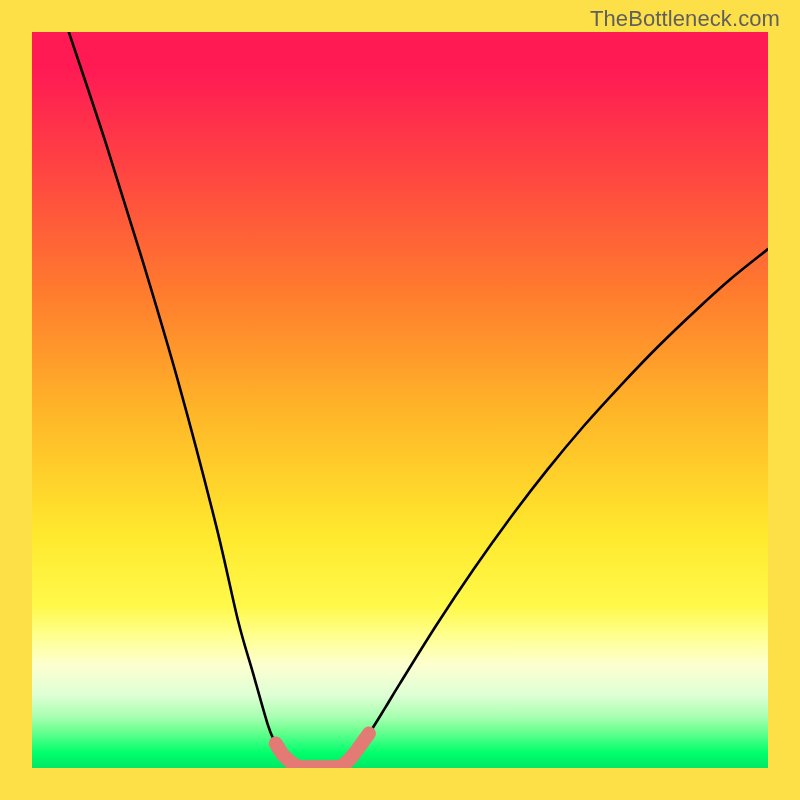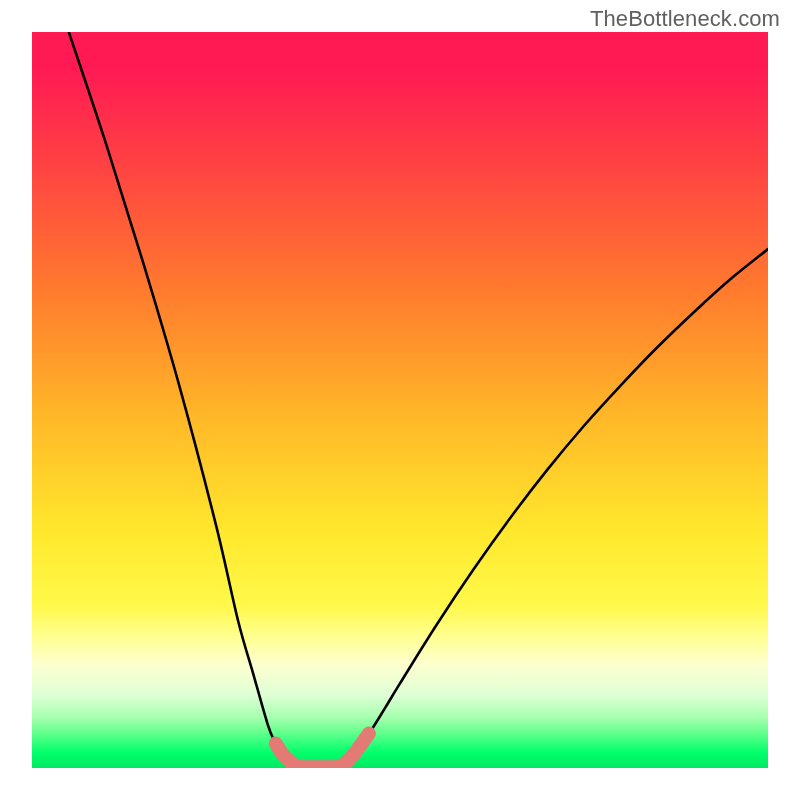--- a/index.html
+++ b/index.html
@@ -10,21 +10,21 @@
     background: #000;
     overflow: hidden;
     font-family: Arial, Helvetica, sans-serif;
   }
   .frame {
     position: absolute;
     top: 0;
     left: 0;
     width: 800px;
     height: 800px;
-    background: #ffffff;
+    background: #fde047;
   }
   .plot-area {
     position: absolute;
     top: 32px;
     left: 32px;
     width: 736px;
     height: 736px;
     overflow: hidden;
   }
   .gradient {

